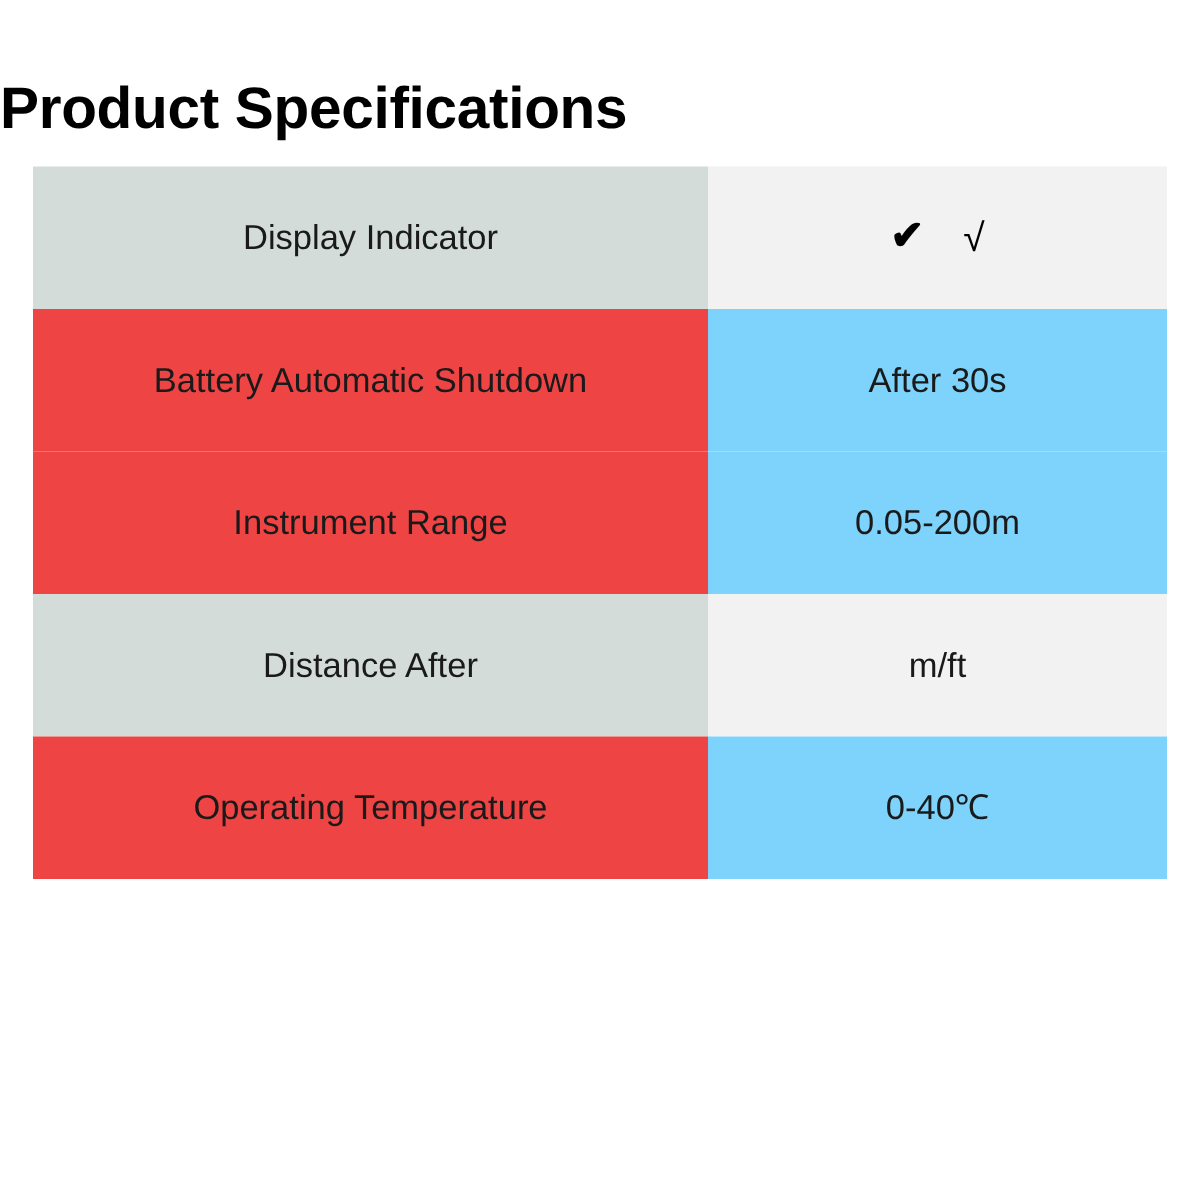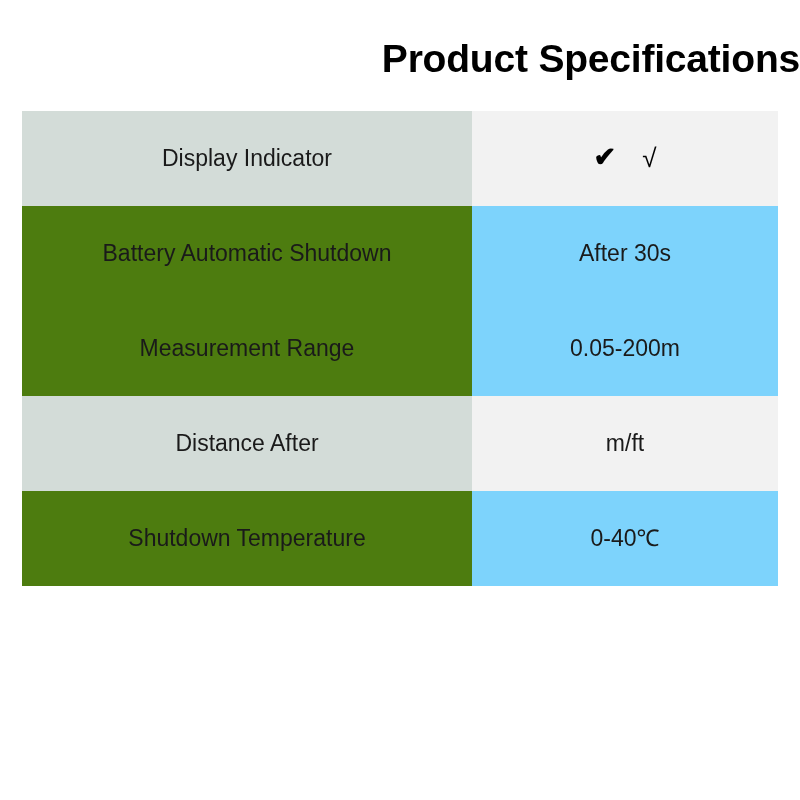--- a/index.html
+++ b/index.html
@@ -14,24 +14,24 @@
     overflow: hidden;
   }
   .page {
     position: relative;
     width: 800px;
     height: 800px;
     box-sizing: border-box;
   }
   .page-title {
     position: absolute;
-    top: 35px;
+    top: 49px;
     left: 0;
     width: 800px;
-    text-align: right;
+    text-align: left;
     font-size: 39px;
     font-weight: bold;
     color: #000000;
     letter-spacing: -0.2px;
     line-height: 48px;
   }
   .spec-table {
     position: absolute;
     left: 22px;
     top: 111px;
@@ -56,21 +56,21 @@
   .col-label {
     width: 450px;
   }
   .col-value {
     width: 306px;
   }
   
   tr.row-odd .col-label { background: #d3dcd8; }
   tr.row-odd .col-value { background: #f2f2f2; }
   
-  tr.row-even .col-label { background: #4d7c0f; }
+  tr.row-even .col-label { background: #ef4444; }
   tr.row-even .col-value { background: #7dd3fc; }
 
   .check-group {
     display: inline-flex;
     align-items: center;
     justify-content: center;
     gap: 26px;
   }
   .check-heavy {
     font-size: 27px;
@@ -104,30 +104,30 @@
         </td>
       </tr>
 
       <tr class="row-even">
         <td class="col-label">Battery Automatic Shutdown</td>
         <td class="col-value">After 30s</td>
       </tr>
 
 
       <tr class="row-even">
-        <td class="col-label">Measurement Range</td>
+        <td class="col-label">Instrument Range</td>
         <td class="col-value">0.05-200m</td>
       </tr>
 
       <tr class="row-odd">
         <td class="col-label">Distance After</td>
         <td class="col-value">m/ft</td>
       </tr>
 
       <tr class="row-even">
-        <td class="col-label">Shutdown Temperature</td>
+        <td class="col-label">Operating Temperature</td>
         <td class="col-value">0-40℃</td>
       </tr>
 
     </tbody>
   </table>
 
 </div>
 
 </body></html>

